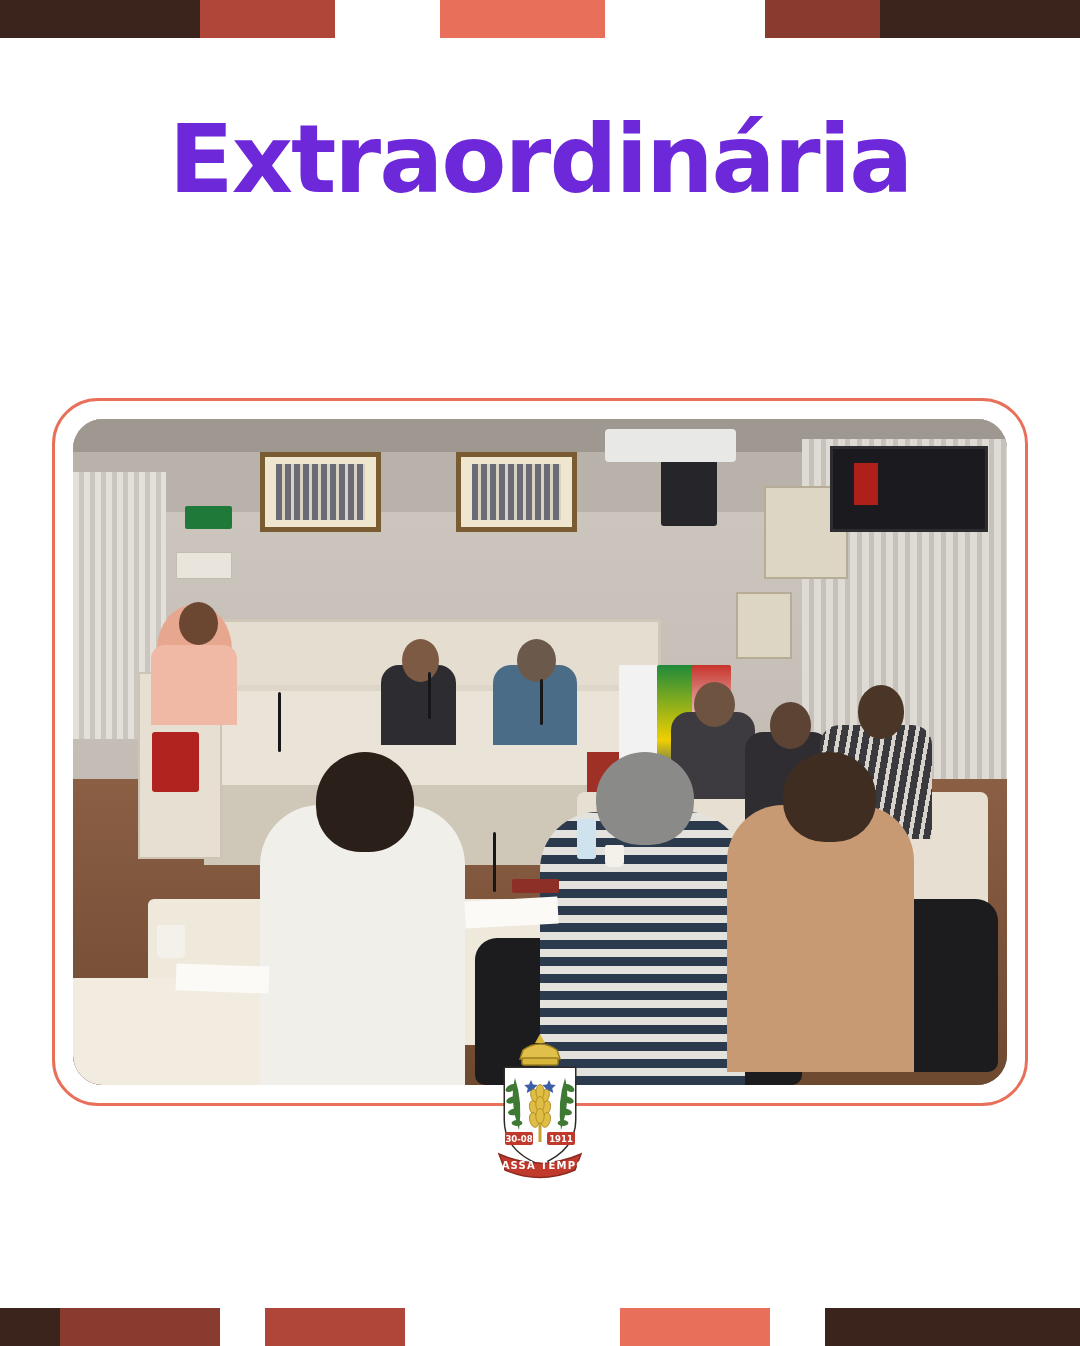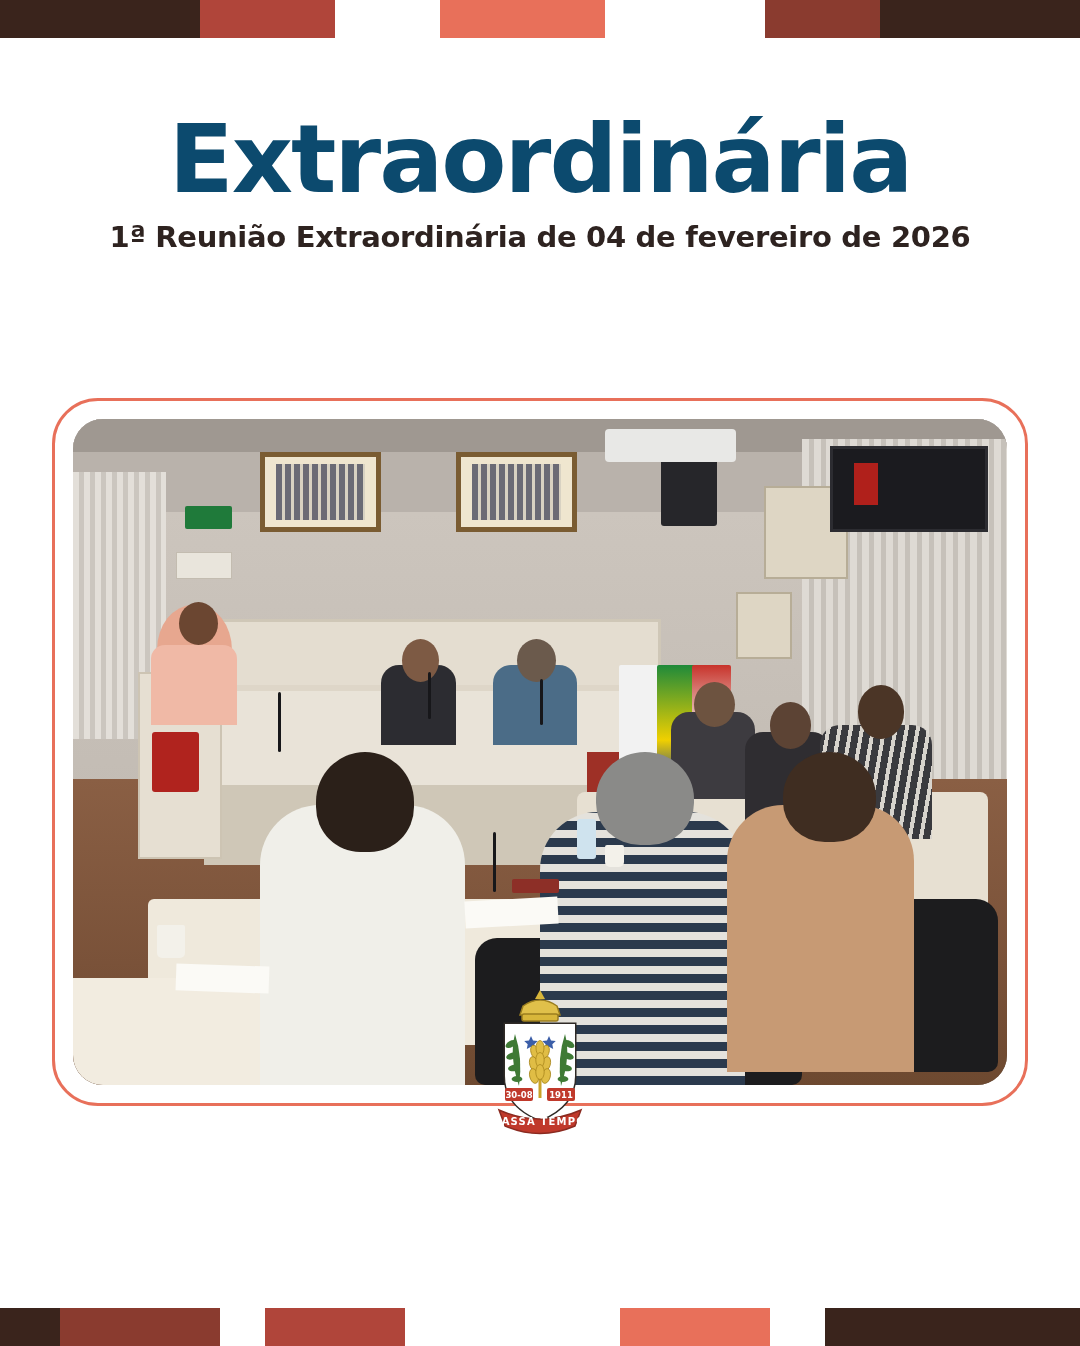--- a/index.html
+++ b/index.html
@@ -47,21 +47,21 @@
     line-height: 0.92;
     letter-spacing: -2px;
     color: #4a2b22;
   }
   .title-2 {
     font-family: "DejaVu Sans", sans-serif;
     font-weight: 700;
     font-size: 95px;
     line-height: 0.95;
     letter-spacing: -2px;
-    color: #0c4a6e;
+    color: #6d28d9;
     margin-top: 2px;
   }
   .subtitle {
     margin-top: 16px;
     font-family: "DejaVu Sans", sans-serif;
     font-weight: 700;
     font-size: 29px;
     letter-spacing: -0.3px;
     color: #2e2320;
   }
@@ -176,21 +176,21 @@
   .phone       { left:47%; top:69%; width:5%; height:2.2%; background:#8d2f27; border-radius:2px; }
 
   .exit-sign   { left:12%; top:13%; width:5%; height:3.5%; background:#1f7a3a; border-radius:2px; }
   .door-sign   { left:11%; top:20%; width:6%; height:4%; background:#e9e5dc; border:1px solid #c3bcb0; }
 
   
   .crest-wrap {
     position: absolute;
     left: 50%;
     transform: translateX(-50%);
-    top: 984px;
+    top: 1028px;
     width: 150px;
     height: 160px;
   }
 
   
   .footer {
     position: absolute;
     left: 0;
     top: 1188px;
     width: 1080px;
@@ -220,21 +220,20 @@
     <div class="bar-seg" style="width:135px;background:#b0453a"></div>
     <div class="bar-seg" style="width:105px;background:#ffffff"></div>
     <div class="bar-seg" style="width:165px;background:#e8705a"></div>
     <div class="bar-seg" style="width:160px;background:#ffffff"></div>
     <div class="bar-seg" style="width:115px;background:#8a3b2f"></div>
     <div class="bar-seg" style="width:200px;background:#3a241c"></div>
   </div>
 
   <div class="headings">
     <div class="title-2">Extraordinária</div>
-    <div class="subtitle">1ª Reunião Extraordinária de 04 de fevereiro de 2026</div>
   </div>
 
   <div class="photo-frame">
     <div class="photo">
       <div class="ph wall-back"></div>
       <div class="ph wall-upper"></div>
       <div class="ph ceiling"></div>
       <div class="ph blinds-right"></div>
       <div class="ph blinds-left"></div>
       <div class="ph floor"></div>

